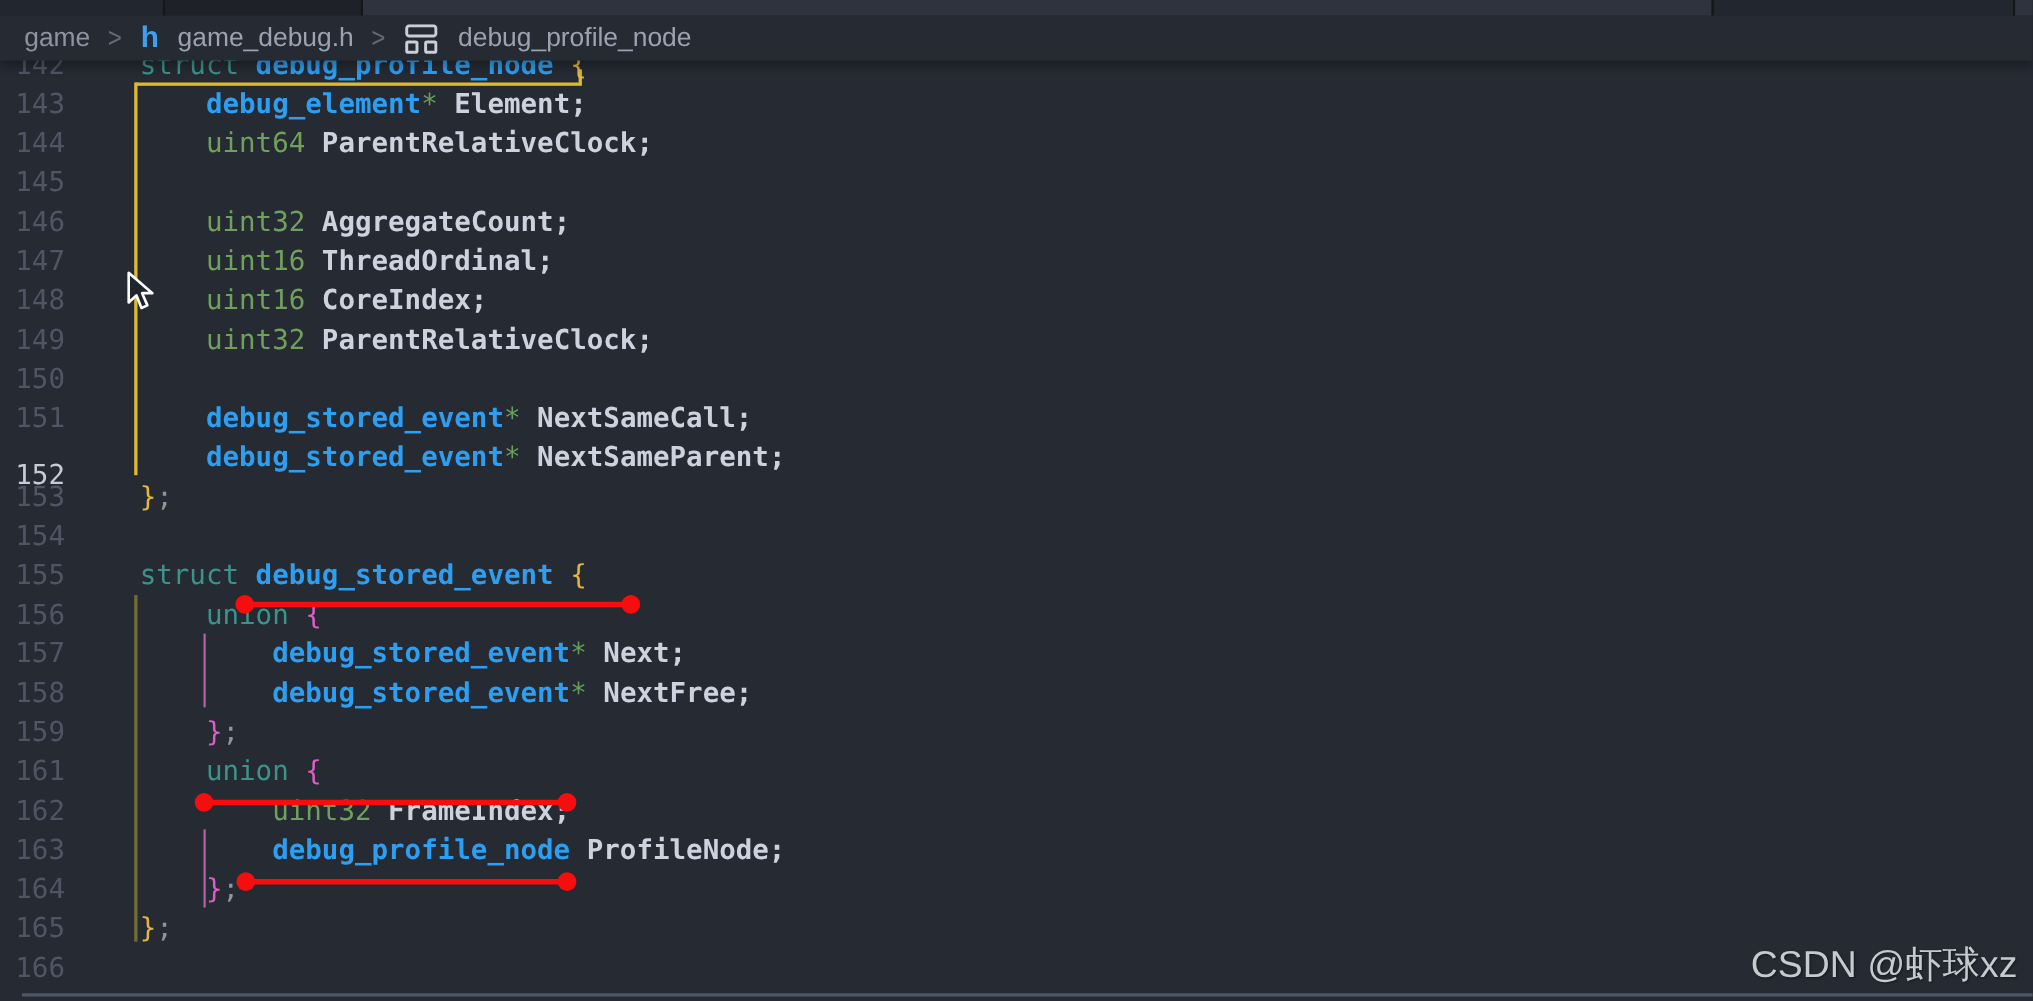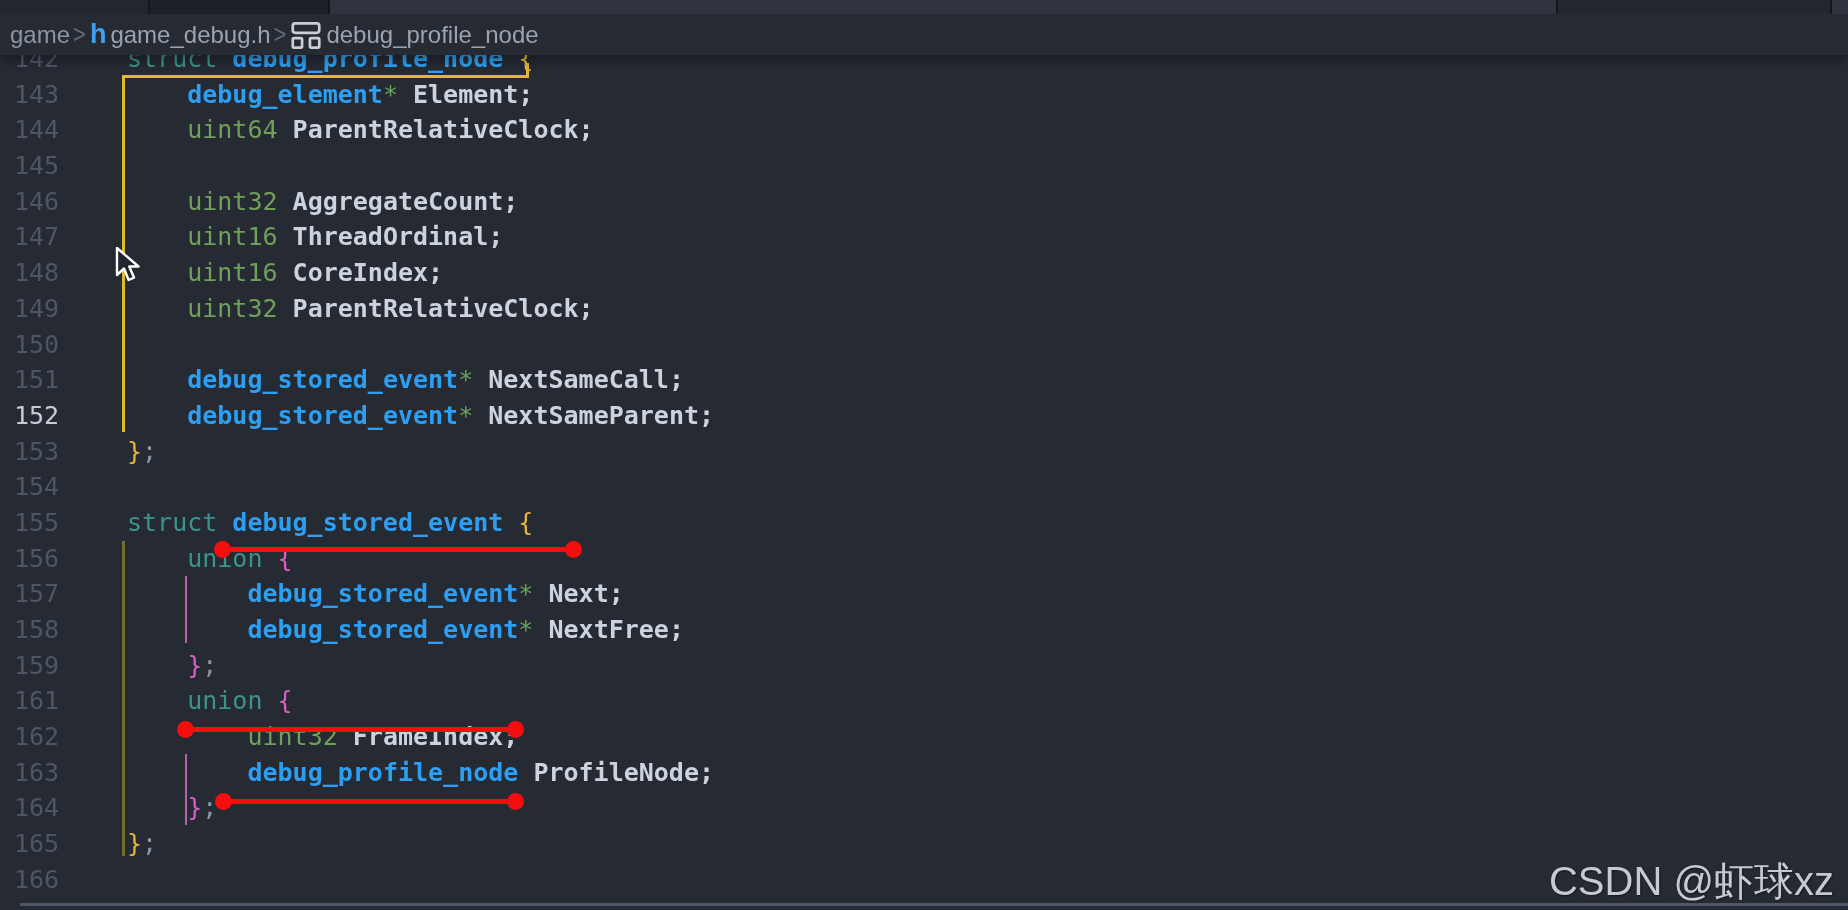--- a/index.html
+++ b/index.html
@@ -16,50 +16,50 @@
   body{
     position:relative;width:1848px;height:910px;background:var(--bg);
     overflow:hidden;font-family:"Liberation Sans",sans-serif;
   }
   
   .topstrip{position:absolute;left:0;top:0;width:1848px;height:14px;background:var(--strip-dark);z-index:30;}
   .topstrip .seg{position:absolute;top:0;height:14px;}
   
   .crumbbar{
     position:absolute;left:0;top:14px;width:1848px;height:41px;background:var(--bg);
-    display:flex;align-items:center;padding-left:10px;gap:3px;z-index:25;
+    display:flex;align-items:center;padding-left:22px;gap:16px;z-index:25;
     box-shadow:0 6px 10px rgba(0,0,0,.33);font-size:24px;color:var(--crumb);
   }
   .crumbbar .chev{color:var(--chev);font-size:22px;transform:scaleY(1.15);}
   .crumbbar .crumb{cursor:default;}
   .crumbbar .crumb.dim{color:var(--crumb-dim);}
   .h-icon{color:var(--hicon);font-weight:bold;font-size:27px;font-family:"Liberation Sans",sans-serif;margin:0 1px;}
   .struct-icon{display:inline-block;width:30px;height:27px;margin:2px 2px 0 2px;}
   
   .code{position:absolute;left:0;top:41px;z-index:5;
     font-family:"DejaVu Sans Mono","Liberation Mono",monospace;font-size:25px;}
   .row{display:flex;height:35.7px;line-height:35.7px;white-space:pre;}
   .ln{width:73px;text-align:center;color:var(--gutter);flex:0 0 73px;}
-  .ln.active{color:var(--gutter-active);}
+  .ln.active{color:var(--gutter-active);margin-top:16px;}
   .src{padding-left:54px;}
   .tk-kw{color:var(--kw);}
   .tk-type{color:var(--type);font-weight:bold;}
   .tk-builtin{color:var(--builtin);}
   .tk-star{color:var(--star);}
   .tk-pln{color:var(--pln);font-weight:bold;}
   .tk-dim{color:var(--dim);}
   .tk-b1{color:var(--b1);}
   .tk-b2{color:var(--b2);}
   
   .guide{position:absolute;z-index:2;}
   
   .stroke-line{position:absolute;height:5px;background:var(--red);border-radius:3px;z-index:12;}
   .stroke-dot{position:absolute;width:17px;height:17px;border-radius:50%;background:var(--red);z-index:12;}
   
-  .watermark{position:absolute;right:14px;top:854px;z-index:15;color:#c6c9cd;font-size:40px;
+  .watermark{position:absolute;right:14px;top:854px;z-index:15;color:#c6c9cd;font-size:34px;
     text-shadow:1px 1px 2px rgba(0,0,0,.45);}
   
   .bottom-edge{position:absolute;left:20px;top:903px;width:1828px;height:3px;background:#4d5766;z-index:14;}
   
   .cursor{position:absolute;left:115px;top:246px;z-index:40;}
 </style>
 </head>
 <body>
 
 <div class="topstrip">

